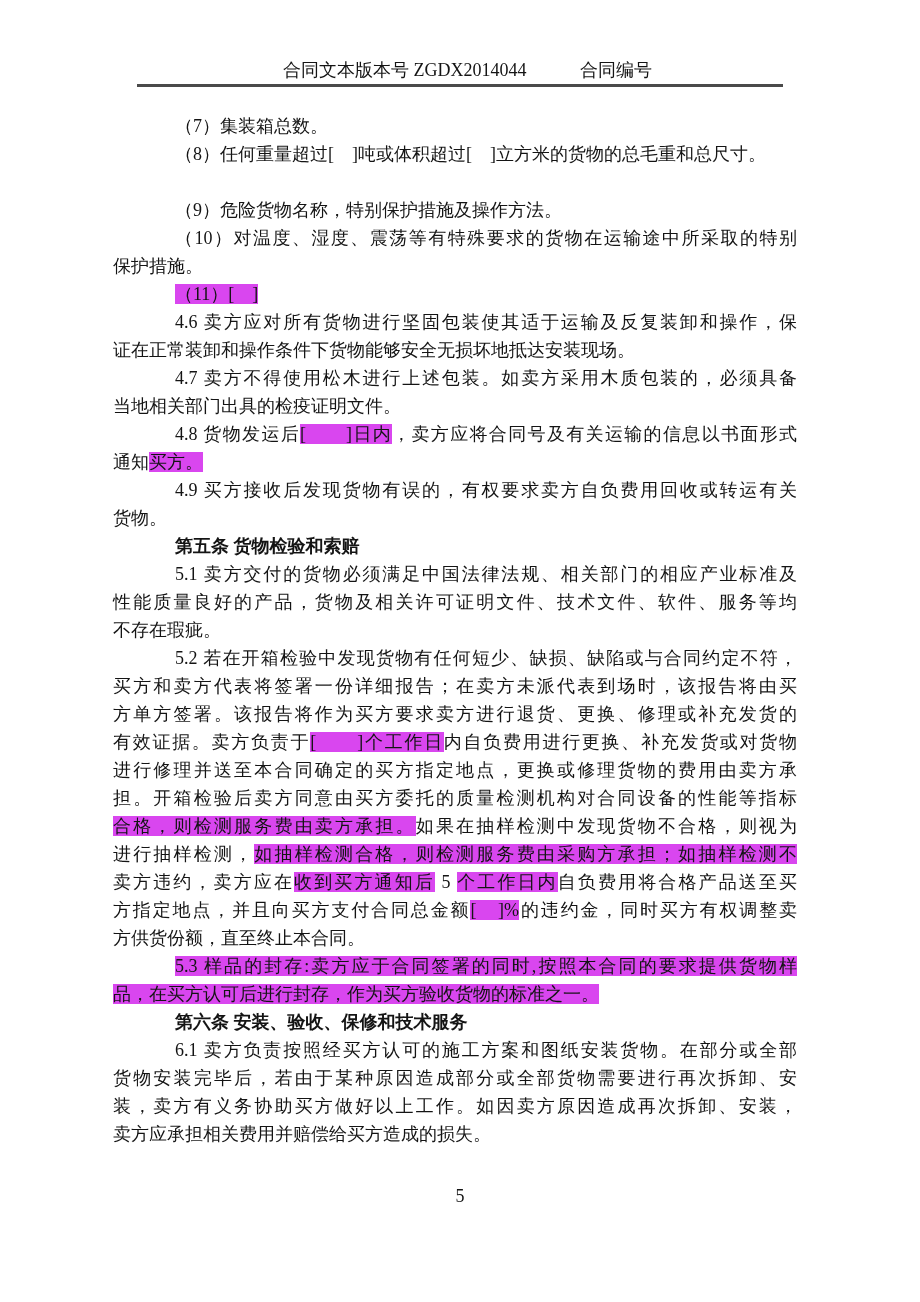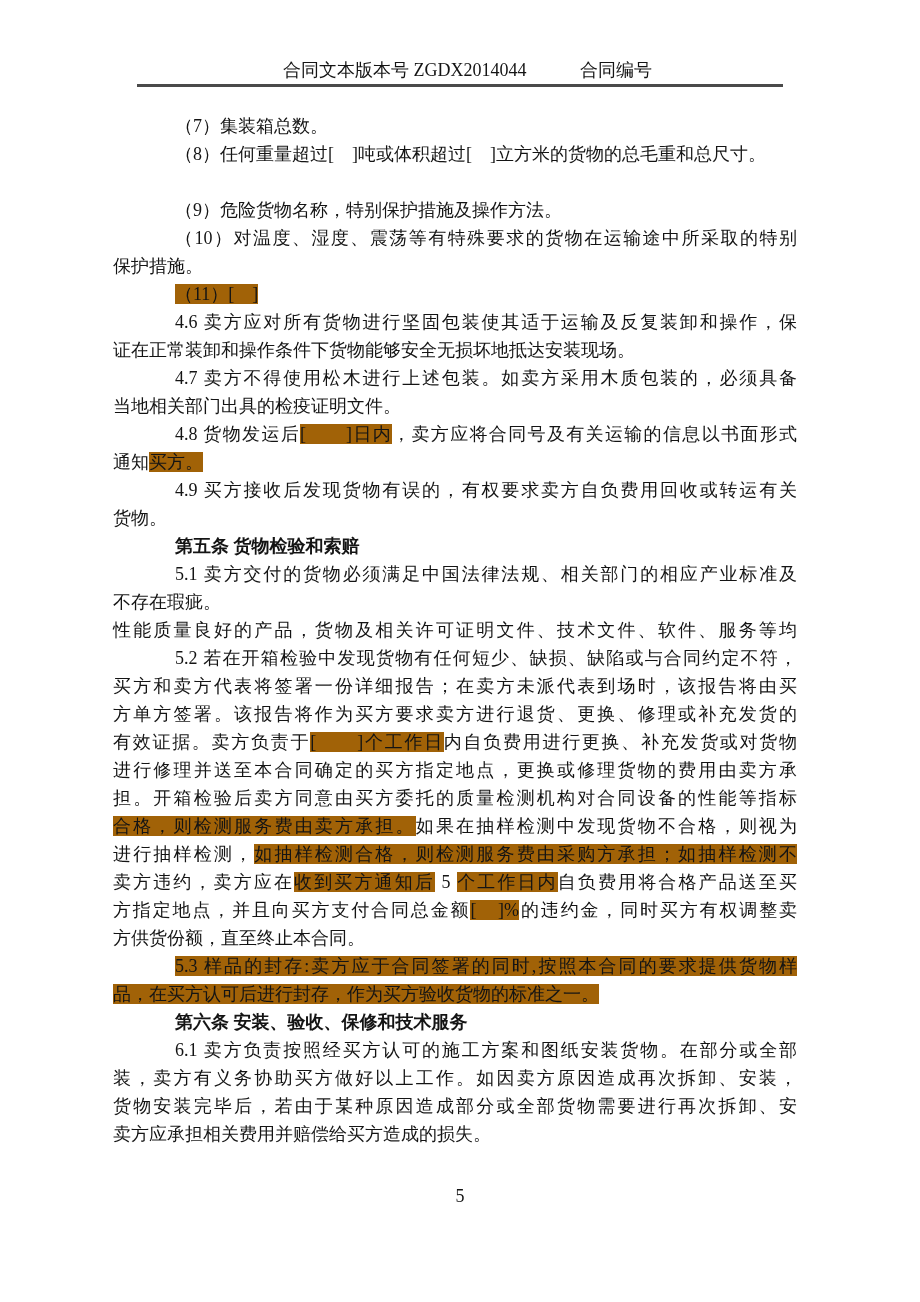--- a/index.html
+++ b/index.html
@@ -24,21 +24,21 @@
   .line {
     font-size: 18px;
     line-height: 28px;
     white-space: pre-wrap;
     text-align: justify;
     min-height: 28px;
   }
   .line.fill { text-align-last: justify; }
   .line.indent { text-indent: 62px; }
   .line.bold { font-weight: bold; }
-  .hl { background: #a16207; }
+  .hl { background: #d946ef; }
 
   .page-footer {
     position: absolute;
     left: 0; top: 1186px;
     width: 920px;
     text-align: center;
     font-size: 18px;
   }
 </style>
 </head>
@@ -61,37 +61,37 @@
     <div class="line indent fill"><span class="seg">4.6 卖方应对所有货物进行坚固包装使其适于运输及反复装卸和操作，保</span></div>
     <div class="line"><span class="seg">证在正常装卸和操作条件下货物能够安全无损坏地抵达安装现场。</span></div>
     <div class="line indent fill"><span class="seg">4.7 卖方不得使用松木进行上述包装。如卖方采用木质包装的，必须具备</span></div>
     <div class="line"><span class="seg">当地相关部门出具的检疫证明文件。</span></div>
     <div class="line indent fill"><span class="seg">4.8 货物发运后</span><span class="hl">[　　]日内</span><span class="seg">，卖方应将合同号及有关运输的信息以书面形式</span></div>
     <div class="line"><span class="seg">通知</span><span class="hl">买方。</span></div>
     <div class="line indent fill"><span class="seg">4.9 买方接收后发现货物有误的，有权要求卖方自负费用回收或转运有关</span></div>
     <div class="line"><span class="seg">货物。</span></div>
     <div class="line indent bold"><span class="seg">第五条 货物检验和索赔</span></div>
     <div class="line indent fill"><span class="seg">5.1 卖方交付的货物必须满足中国法律法规、相关部门的相应产业标准及</span></div>
+    <div class="line fill"><span class="seg">性能质量良好的产品，货物及相关许可证明文件、技术文件、软件、服务等均</span></div>
     <div class="line"><span class="seg">不存在瑕疵。</span></div>
-    <div class="line fill"><span class="seg">性能质量良好的产品，货物及相关许可证明文件、技术文件、软件、服务等均</span></div>
     <div class="line indent fill"><span class="seg">5.2 若在开箱检验中发现货物有任何短少、缺损、缺陷或与合同约定不符，</span></div>
     <div class="line fill"><span class="seg">买方和卖方代表将签署一份详细报告；在卖方未派代表到场时，该报告将由买</span></div>
     <div class="line fill"><span class="seg">方单方签署。该报告将作为买方要求卖方进行退货、更换、修理或补充发货的</span></div>
     <div class="line fill"><span class="seg">有效证据。卖方负责于</span><span class="hl">[　　]个工作日</span><span class="seg">内自负费用进行更换、补充发货或对货物</span></div>
     <div class="line fill"><span class="seg">进行修理并送至本合同确定的买方指定地点，更换或修理货物的费用由卖方承</span></div>
     <div class="line fill"><span class="seg">担。开箱检验后卖方同意由买方委托的质量检测机构对合同设备的性能等指标</span></div>
     <div class="line fill"><span class="hl">合格，则检测服务费由卖方承担。</span><span class="seg">如果在抽样检测中发现货物不合格，则视为</span></div>
     <div class="line fill"><span class="seg">进行抽样检测，</span><span class="hl">如抽样检测合格，则检测服务费由采购方承担；如抽样检测不</span></div>
     <div class="line fill"><span class="seg">卖方违约，卖方应在</span><span class="hl">收到买方通知后</span><span class="seg"> 5 </span><span class="hl">个工作日内</span><span class="seg">自负费用将合格产品送至买</span></div>
     <div class="line fill"><span class="seg">方指定地点，并且向买方支付合同总金额</span><span class="hl">[　]%</span><span class="seg">的违约金，同时买方有权调整卖</span></div>
     <div class="line"><span class="seg">方供货份额，直至终止本合同。</span></div>
     <div class="line indent fill"><span class="hl">5.3 样品的封存:卖方应于合同签署的同时,按照本合同的要求提供货物样</span></div>
     <div class="line"><span class="hl">品，在买方认可后进行封存，作为买方验收货物的标准之一。</span></div>
     <div class="line indent bold"><span class="seg">第六条 安装、验收、保修和技术服务</span></div>
     <div class="line indent fill"><span class="seg">6.1 卖方负责按照经买方认可的施工方案和图纸安装货物。在部分或全部</span></div>
+    <div class="line fill"><span class="seg">货物安装完毕后，若由于某种原因造成部分或全部货物需要进行再次拆卸、安</span></div>
     <div class="line fill"><span class="seg">装，卖方有义务协助买方做好以上工作。如因卖方原因造成再次拆卸、安装，</span></div>
-    <div class="line fill"><span class="seg">货物安装完毕后，若由于某种原因造成部分或全部货物需要进行再次拆卸、安</span></div>
     <div class="line"><span class="seg">卖方应承担相关费用并赔偿给买方造成的损失。</span></div>
   </div>
 
 <div class="page-footer">
   <span>5</span>
 </div>
 
 </body></html>

